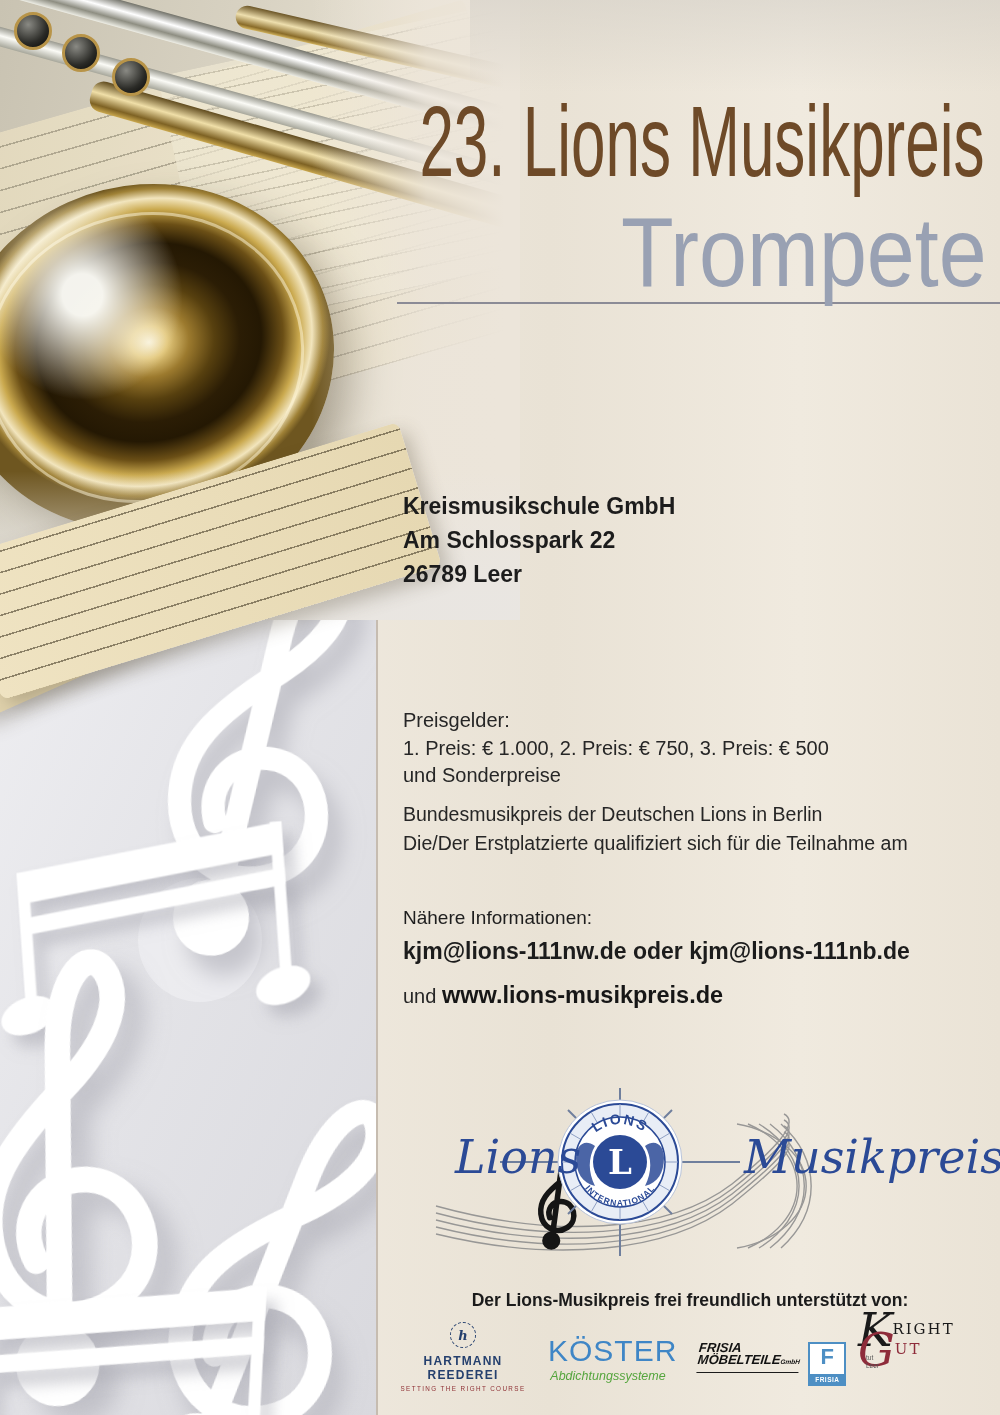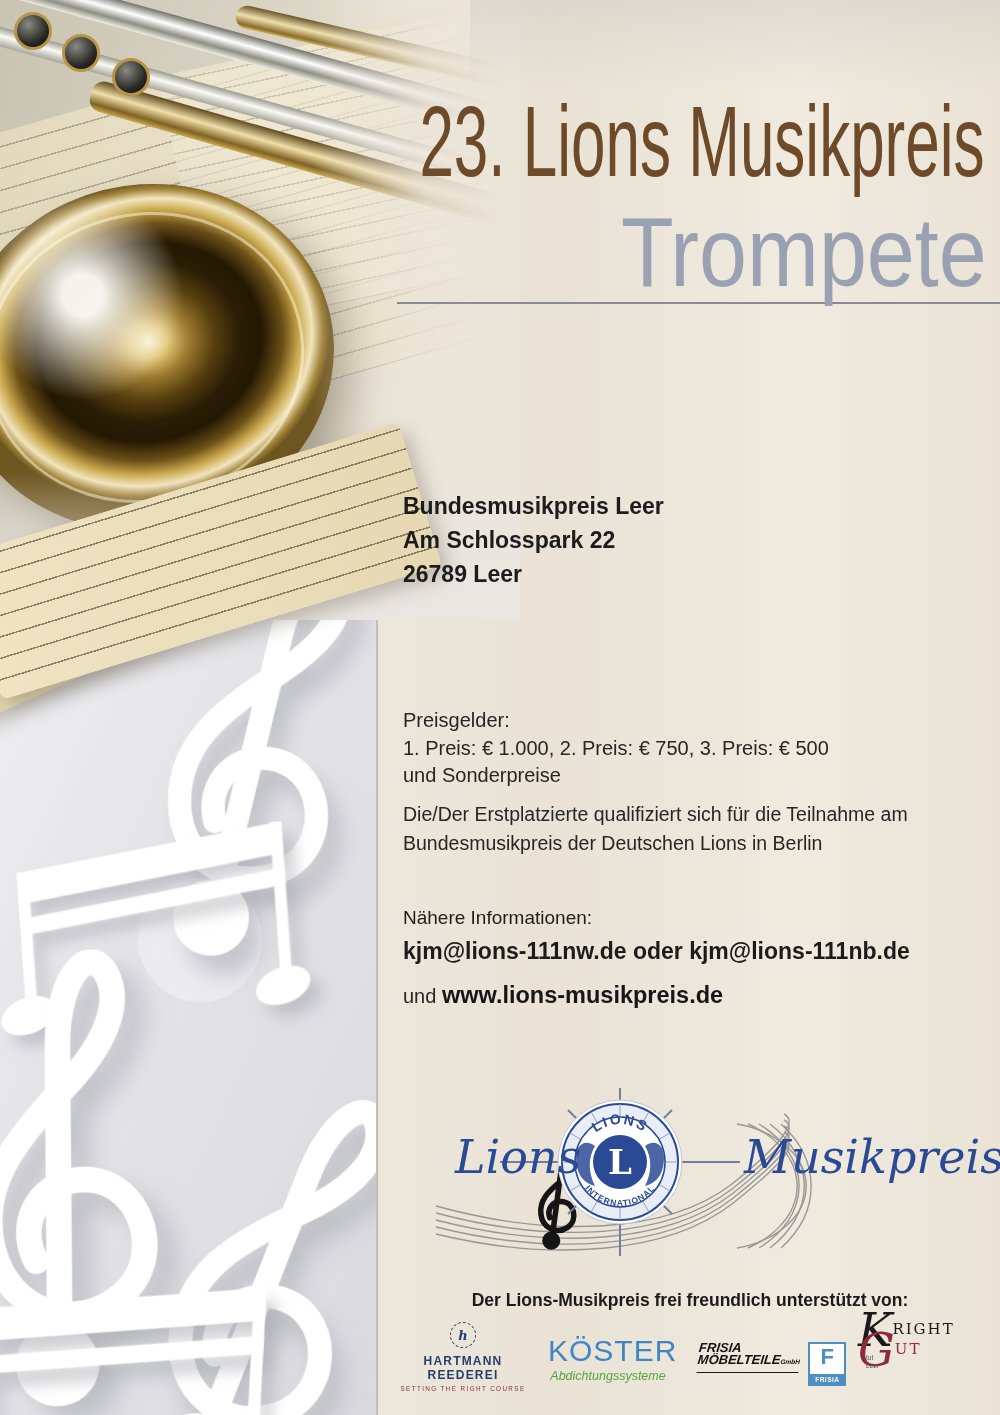--- a/index.html
+++ b/index.html
@@ -157,35 +157,35 @@
   <div class="paper p2"></div>
   <div class="paper p1"></div>
   <div class="top-sheen"></div>
 
   <h1 class="title">23. Lions Musikpreis</h1>
   <div class="instrument">Trompete</div>
   <div class="rule"></div>
 
 
   <div class="col venue">
-    <div>Bundesmusikpreis Leer</div>
+    <div>Kreismusikschule GmbH</div>
     <div>Am Schlosspark 22</div>
     <div>26789 Leer</div>
   </div>
 
 
   <div class="col prizes">
     <div>Preisgelder:</div>
     <div>1. Preis: € 1.000, 2. Preis: € 750, 3. Preis: € 500</div>
     <div>und Sonderpreise</div>
   </div>
 
   <div class="col qual">
+    <div>Bundesmusikpreis der Deutschen Lions in Berlin</div>
     <div>Die/Der Erstplatzierte qualifiziert sich für die Teilnahme am</div>
-    <div>Bundesmusikpreis der Deutschen Lions in Berlin</div>
   </div>
 
   <div class="col info-h">Nähere Informationen:</div>
   <div class="col emails">kjm@lions-111nw.de oder kjm@lions-111nb.de</div>
   <div class="col webline">
     <span>und</span>
     <span class="site">www.lions-musikpreis.de</span>
   </div>
 
   <svg class="swoosh" width="520" height="170" viewBox="0 0 520 170">

